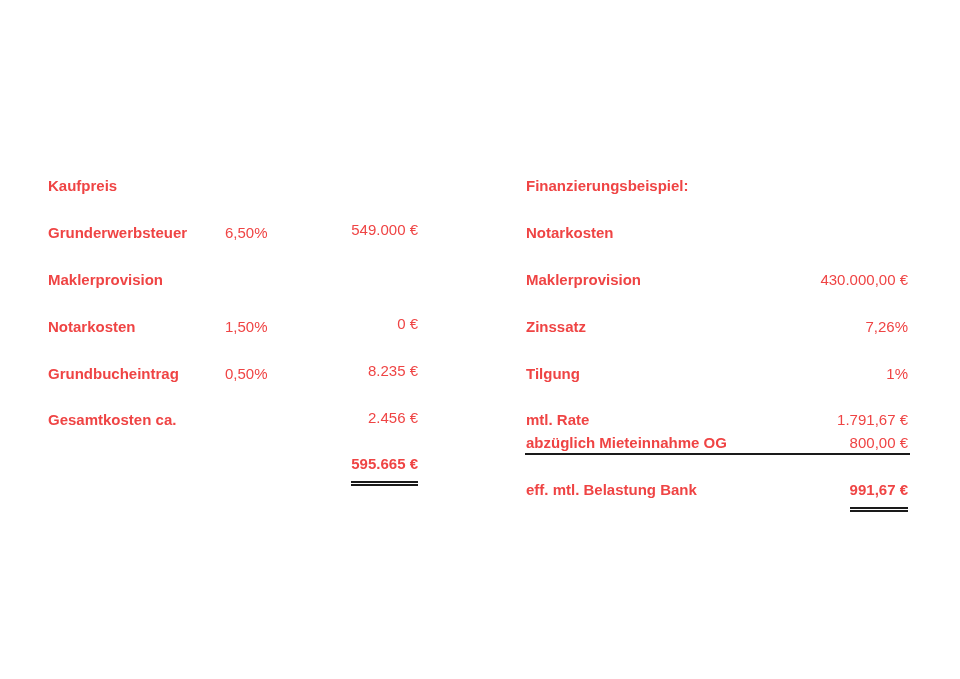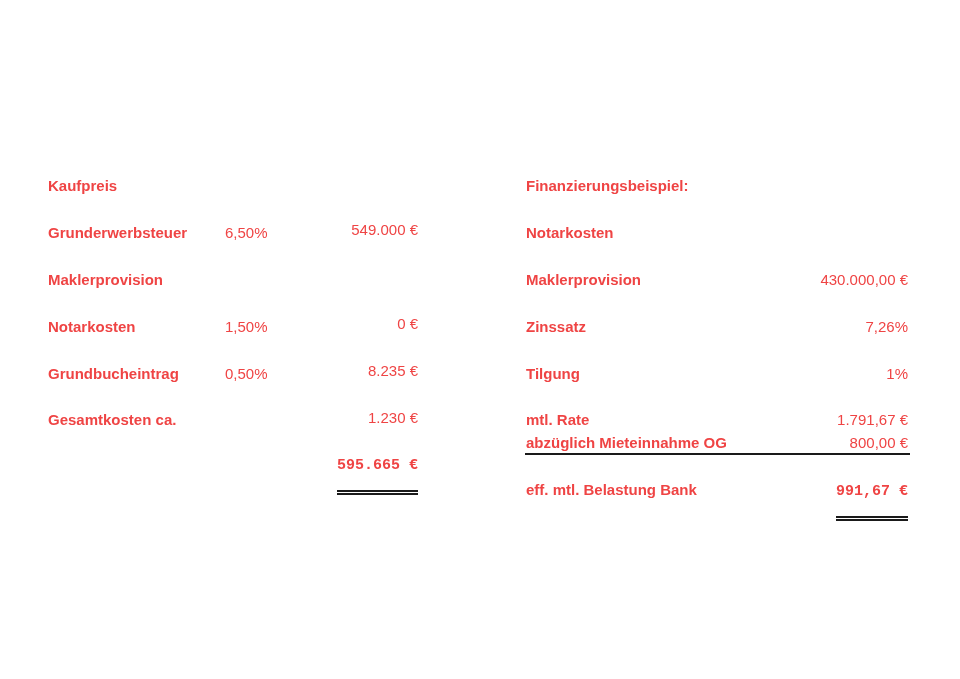--- a/index.html
+++ b/index.html
@@ -23,22 +23,21 @@
   
   .l-label  { position: absolute; left: 48px;  font-weight: 700; white-space: nowrap; }
   .l-pct    { position: absolute; left: 225px; width: 88px;  text-align: left; white-space: nowrap; }
   .l-amt    { position: absolute; left: 268px; width: 150px; text-align: right; white-space: nowrap; margin-top: 44px; }
   
   .r-label  { position: absolute; left: 526px; font-weight: 700; white-space: nowrap; }
   .r-val    { position: absolute; left: 688px; width: 220px; text-align: right; white-space: nowrap; }
   .bold     { font-weight: 700; }
   .total-underline {
     border-bottom: 5px double #1a1a1a;
-    padding-bottom: 16px;
-    font-family: Liberation Mono, monospace;
+    padding-bottom: 9px;
   }
   .sum-line {
     position: absolute;
     left: 525px;
     top: 453px;
     width: 385px;
     height: 0;
     border-top: 2px solid #1a1a1a;
   }
 </style>
@@ -64,21 +63,21 @@
 
   <div class="row" style="top:317px">
     <span class="l-label">Notarkosten</span>
     <span class="l-pct">1,50%</span>
     <span class="l-amt">8.235 €</span>
   </div>
 
   <div class="row" style="top:364px">
     <span class="l-label">Grundbucheintrag</span>
     <span class="l-pct">0,50%</span>
-    <span class="l-amt">1.230 €</span>
+    <span class="l-amt">2.456 €</span>
   </div>
 
   <div class="row" style="top:410px">
     <span class="l-label">Gesamtkosten ca.</span>
     <span class="l-amt"><span class="bold total-underline">595.665 €</span></span>
   </div>
 
   <div class="row" style="top:176px">
     <span class="r-label">Finanzierungsbeispiel:</span>
   </div>

